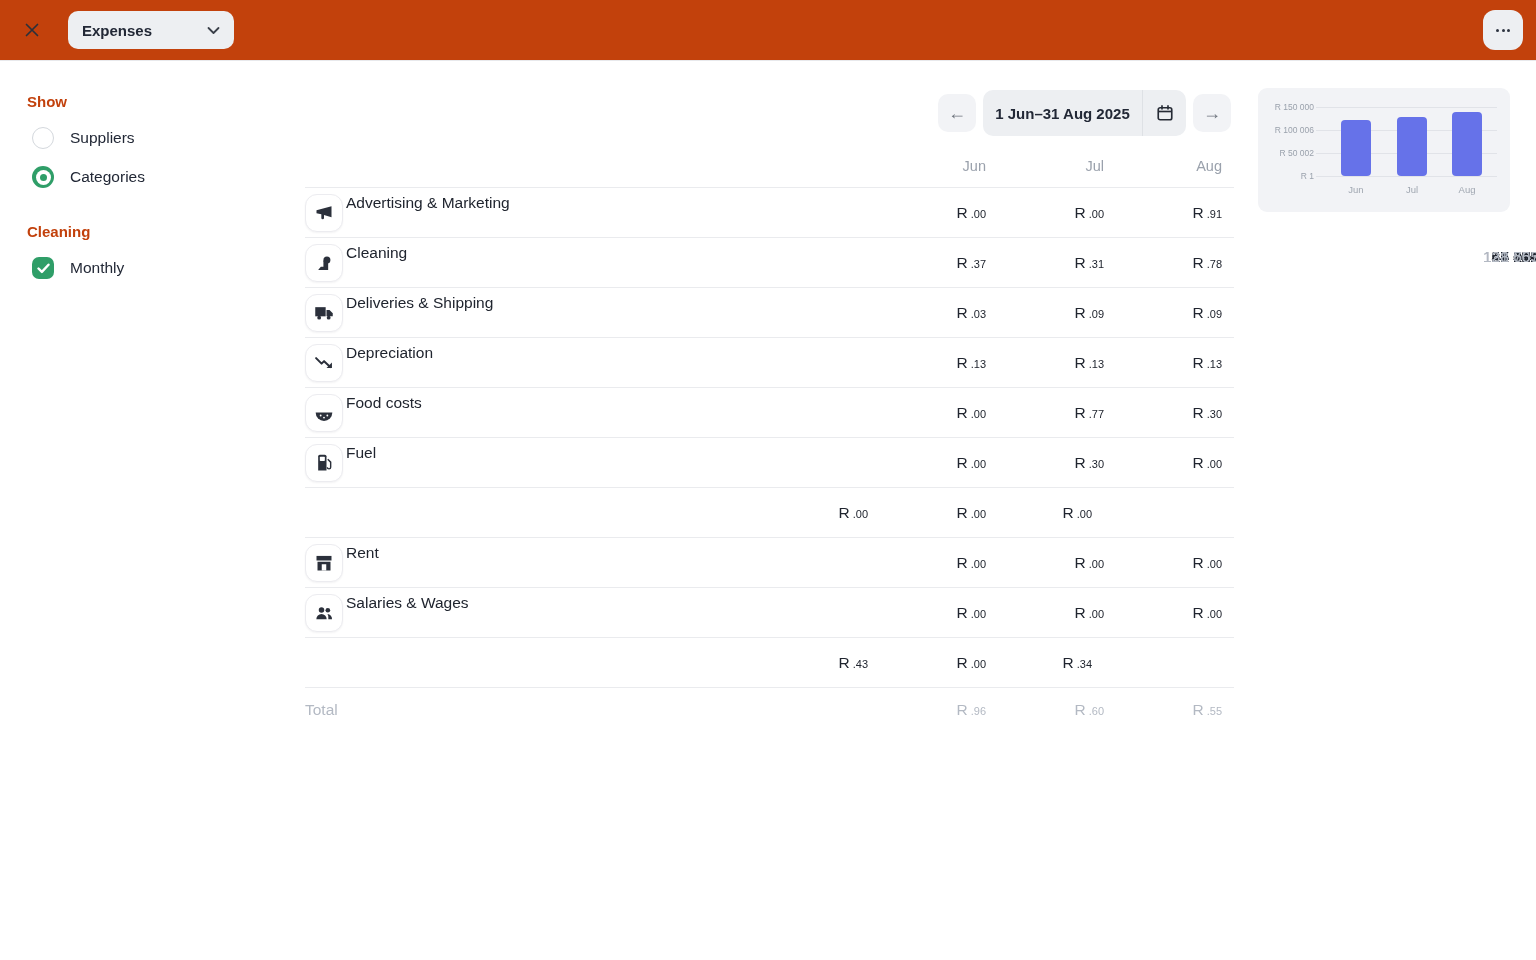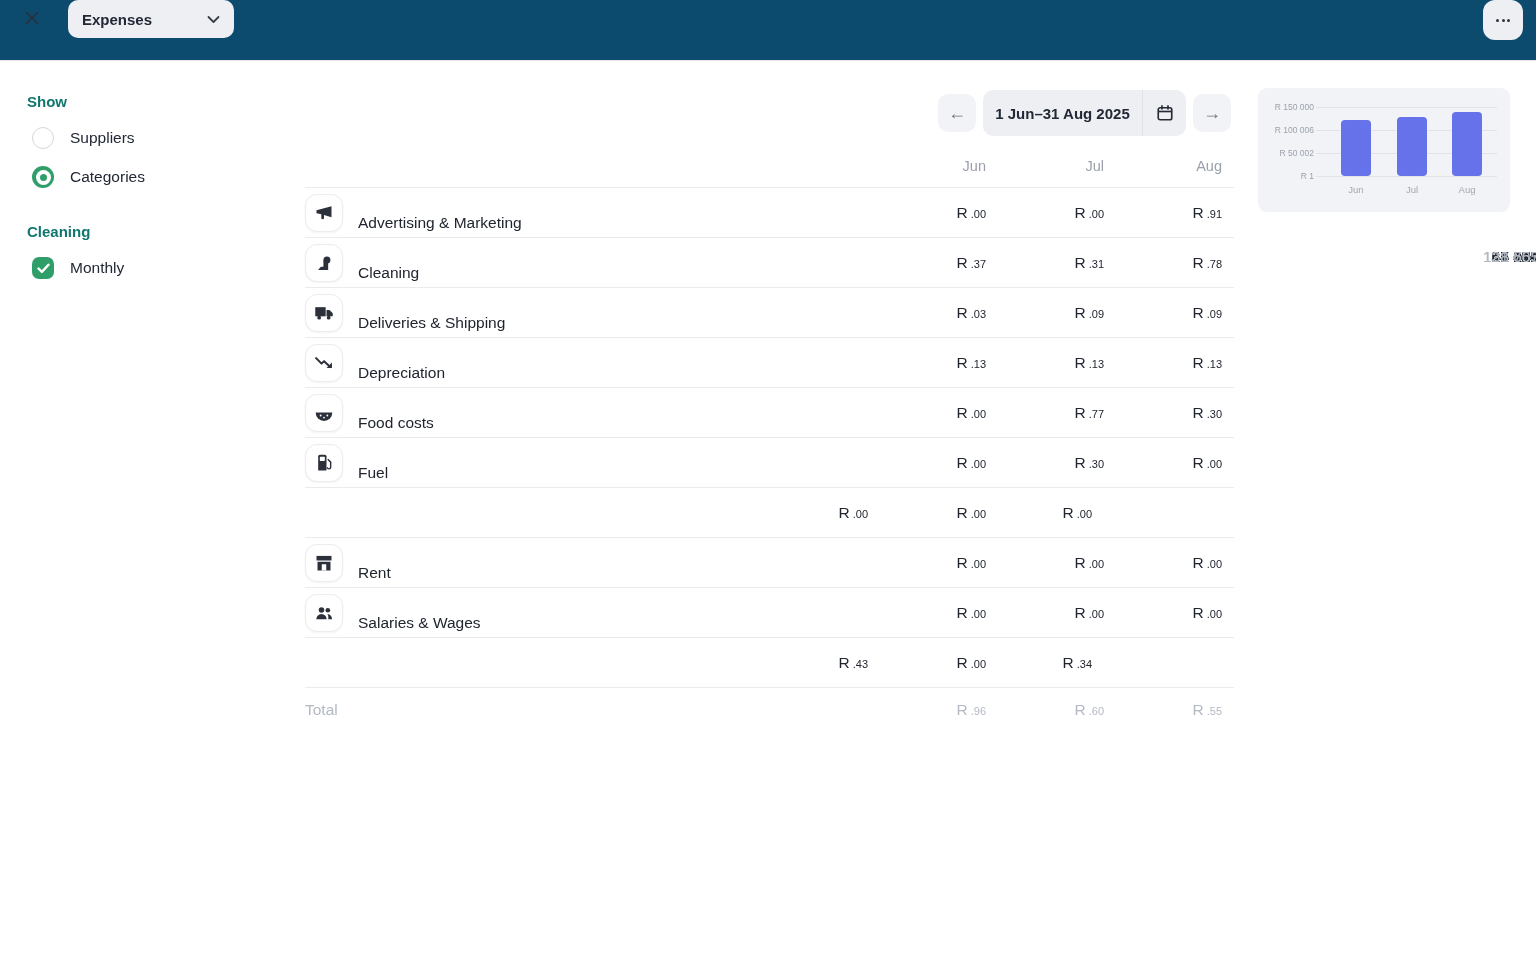--- a/index.html
+++ b/index.html
@@ -1,35 +1,35 @@
 <!DOCTYPE html>
 <html style="--green: #2f9e68; --bar: #6672e9;"><head>
 <meta charset="utf-8">
 <style>
   * { margin:0; padding:0; box-sizing:border-box; }
   html,body { width:1536px; height:960px; background:#ffffff;
     font-family:"Liberation Sans", sans-serif; color:#222836; overflow:hidden; }
 
   
   .topbar { position:absolute; left:0; top:0; width:1536px; height:61px;
-    background:#0c4a6e; border-bottom:1px solid #e8e9ec; display:flex; }
+    background:#c2410c; border-bottom:1px solid #e8e9ec; display:flex; align-items:center; }
   .close-btn { width:36px; height:36px; margin-left:14px; border:none; background:transparent;
     display:flex; align-items:center; justify-content:center; cursor:pointer; border-radius:8px; }
   .pill-btn { height:38px; background:#edeff2; border:none; border-radius:10px;
     display:flex; align-items:center; cursor:pointer; font-family:inherit; }
   .view-btn { margin-left:18px; width:166px; padding:0 14px; justify-content:space-between; }
   .view-btn .lbl { font-size:15px; font-weight:600; color:#222836; }
   .spacer { flex:1; }
   .more-btn { width:40px; height:40px; margin-right:13px; background:#edeff2; border:none;
     border-radius:12px; display:flex; align-items:center; justify-content:center; gap:2.5px; cursor:pointer; }
   .more-btn i { width:3px; height:3px; border-radius:50%; background:#2d3340; display:block; }
 
   
   .sidebar { position:absolute; left:27px; top:61px; width:250px; }
-  .section-heading { font-size:15px; font-weight:700; color:#0f766e; margin-top:32px; margin-bottom:16px; }
+  .section-heading { font-size:15px; font-weight:700; color:#c2410c; margin-top:32px; margin-bottom:16px; }
   .opt-row { display:flex; align-items:center; height:24px; margin-bottom:15px; cursor:pointer; }
   .opt-row .ctl { margin-left:5px; }
   .opt-row .opt-label { margin-left:16px; font-size:15.5px; color:#222836; }
   .radio { width:22px; height:22px; border-radius:50%; background:#fff; border:1.5px solid #d4d8dd;
     display:flex; align-items:center; justify-content:center; }
   .radio.selected { border:none; background:var(--green); }
   .radio.selected .ring { width:15px; height:15px; border-radius:50%; background:#fff;
     display:flex; align-items:center; justify-content:center; }
   .radio.selected .dot { width:7px; height:7px; border-radius:50%; background:var(--green); }
   .checkbox { width:22px; height:22px; border-radius:7px; background:#fff; border:1.5px solid #d4d8dd;
@@ -49,21 +49,21 @@
 
   
   .col-headers { position:absolute; left:0; top:97px; width:929px; display:grid;
     grid-template-columns:1fr 118px 118px 130px; }
   .col-headers span { text-align:right; font-size:14.5px; color:#9aa1ac; }
   .col-headers span:last-child { padding-right:12px; }
 
   .table { position:absolute; left:0; top:126px; width:929px; }
   .t-row { display:grid; grid-template-columns:1fr 118px 118px 130px; height:50px;
     align-items:center; border-top:1px solid #eaebee; }
-  .name-cell { display:flex; align-items:flex-end; gap:15px; }
+  .name-cell { display:flex; align-items:flex-start; gap:3px; }
   .icon-tile { width:38px; height:38px; border-radius:12px; background:#fff;
     border:1px solid #ececf0; box-shadow:0 1px 2px rgba(20,24,34,.05);
     display:flex; align-items:center; justify-content:center; color:#2b303b; flex:0 0 38px; }
   .icon-tile svg { width:20px; height:20px; }
   .cat-label { font-size:15.5px; color:#20252f; }
   .val-cell { text-align:right; font-size:15.5px; color:#20252f; white-space:nowrap; }
   .val-cell:last-child { padding-right:12px; }
   .val-cell .cur { margin-right:3px; }
   .val-cell .cents { font-size:11px; }
   .t-row.total { height:45px; }

